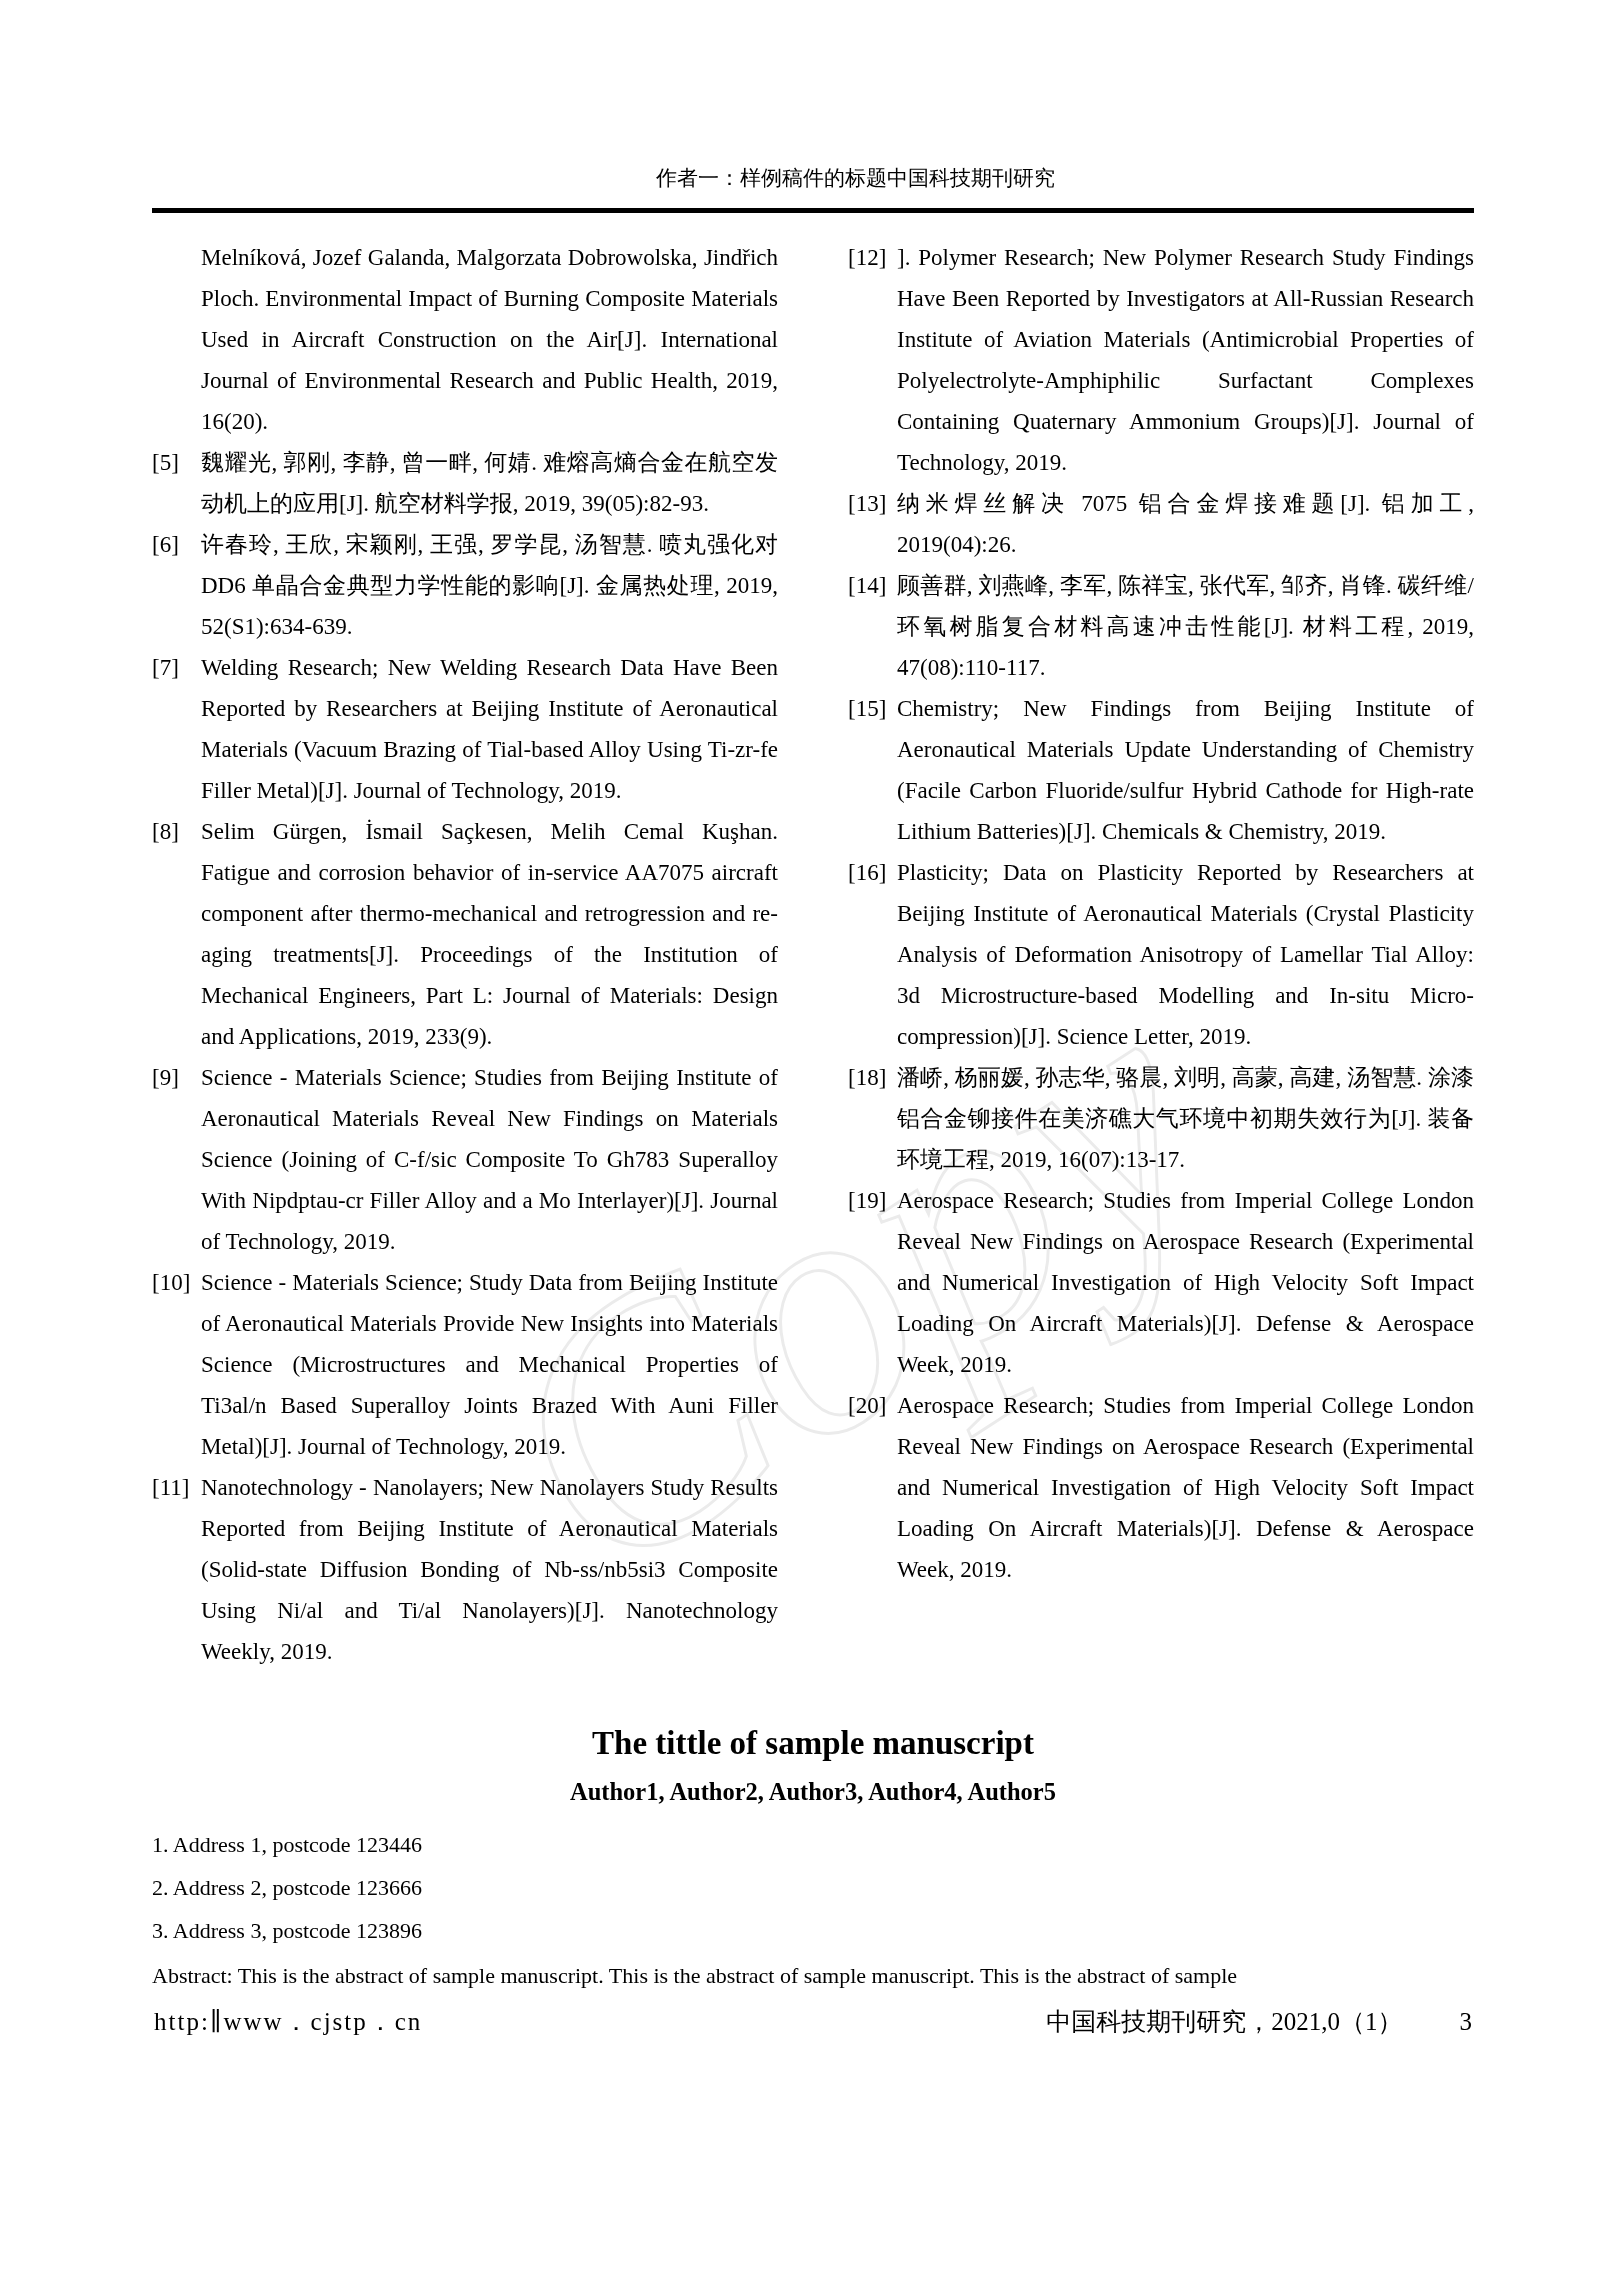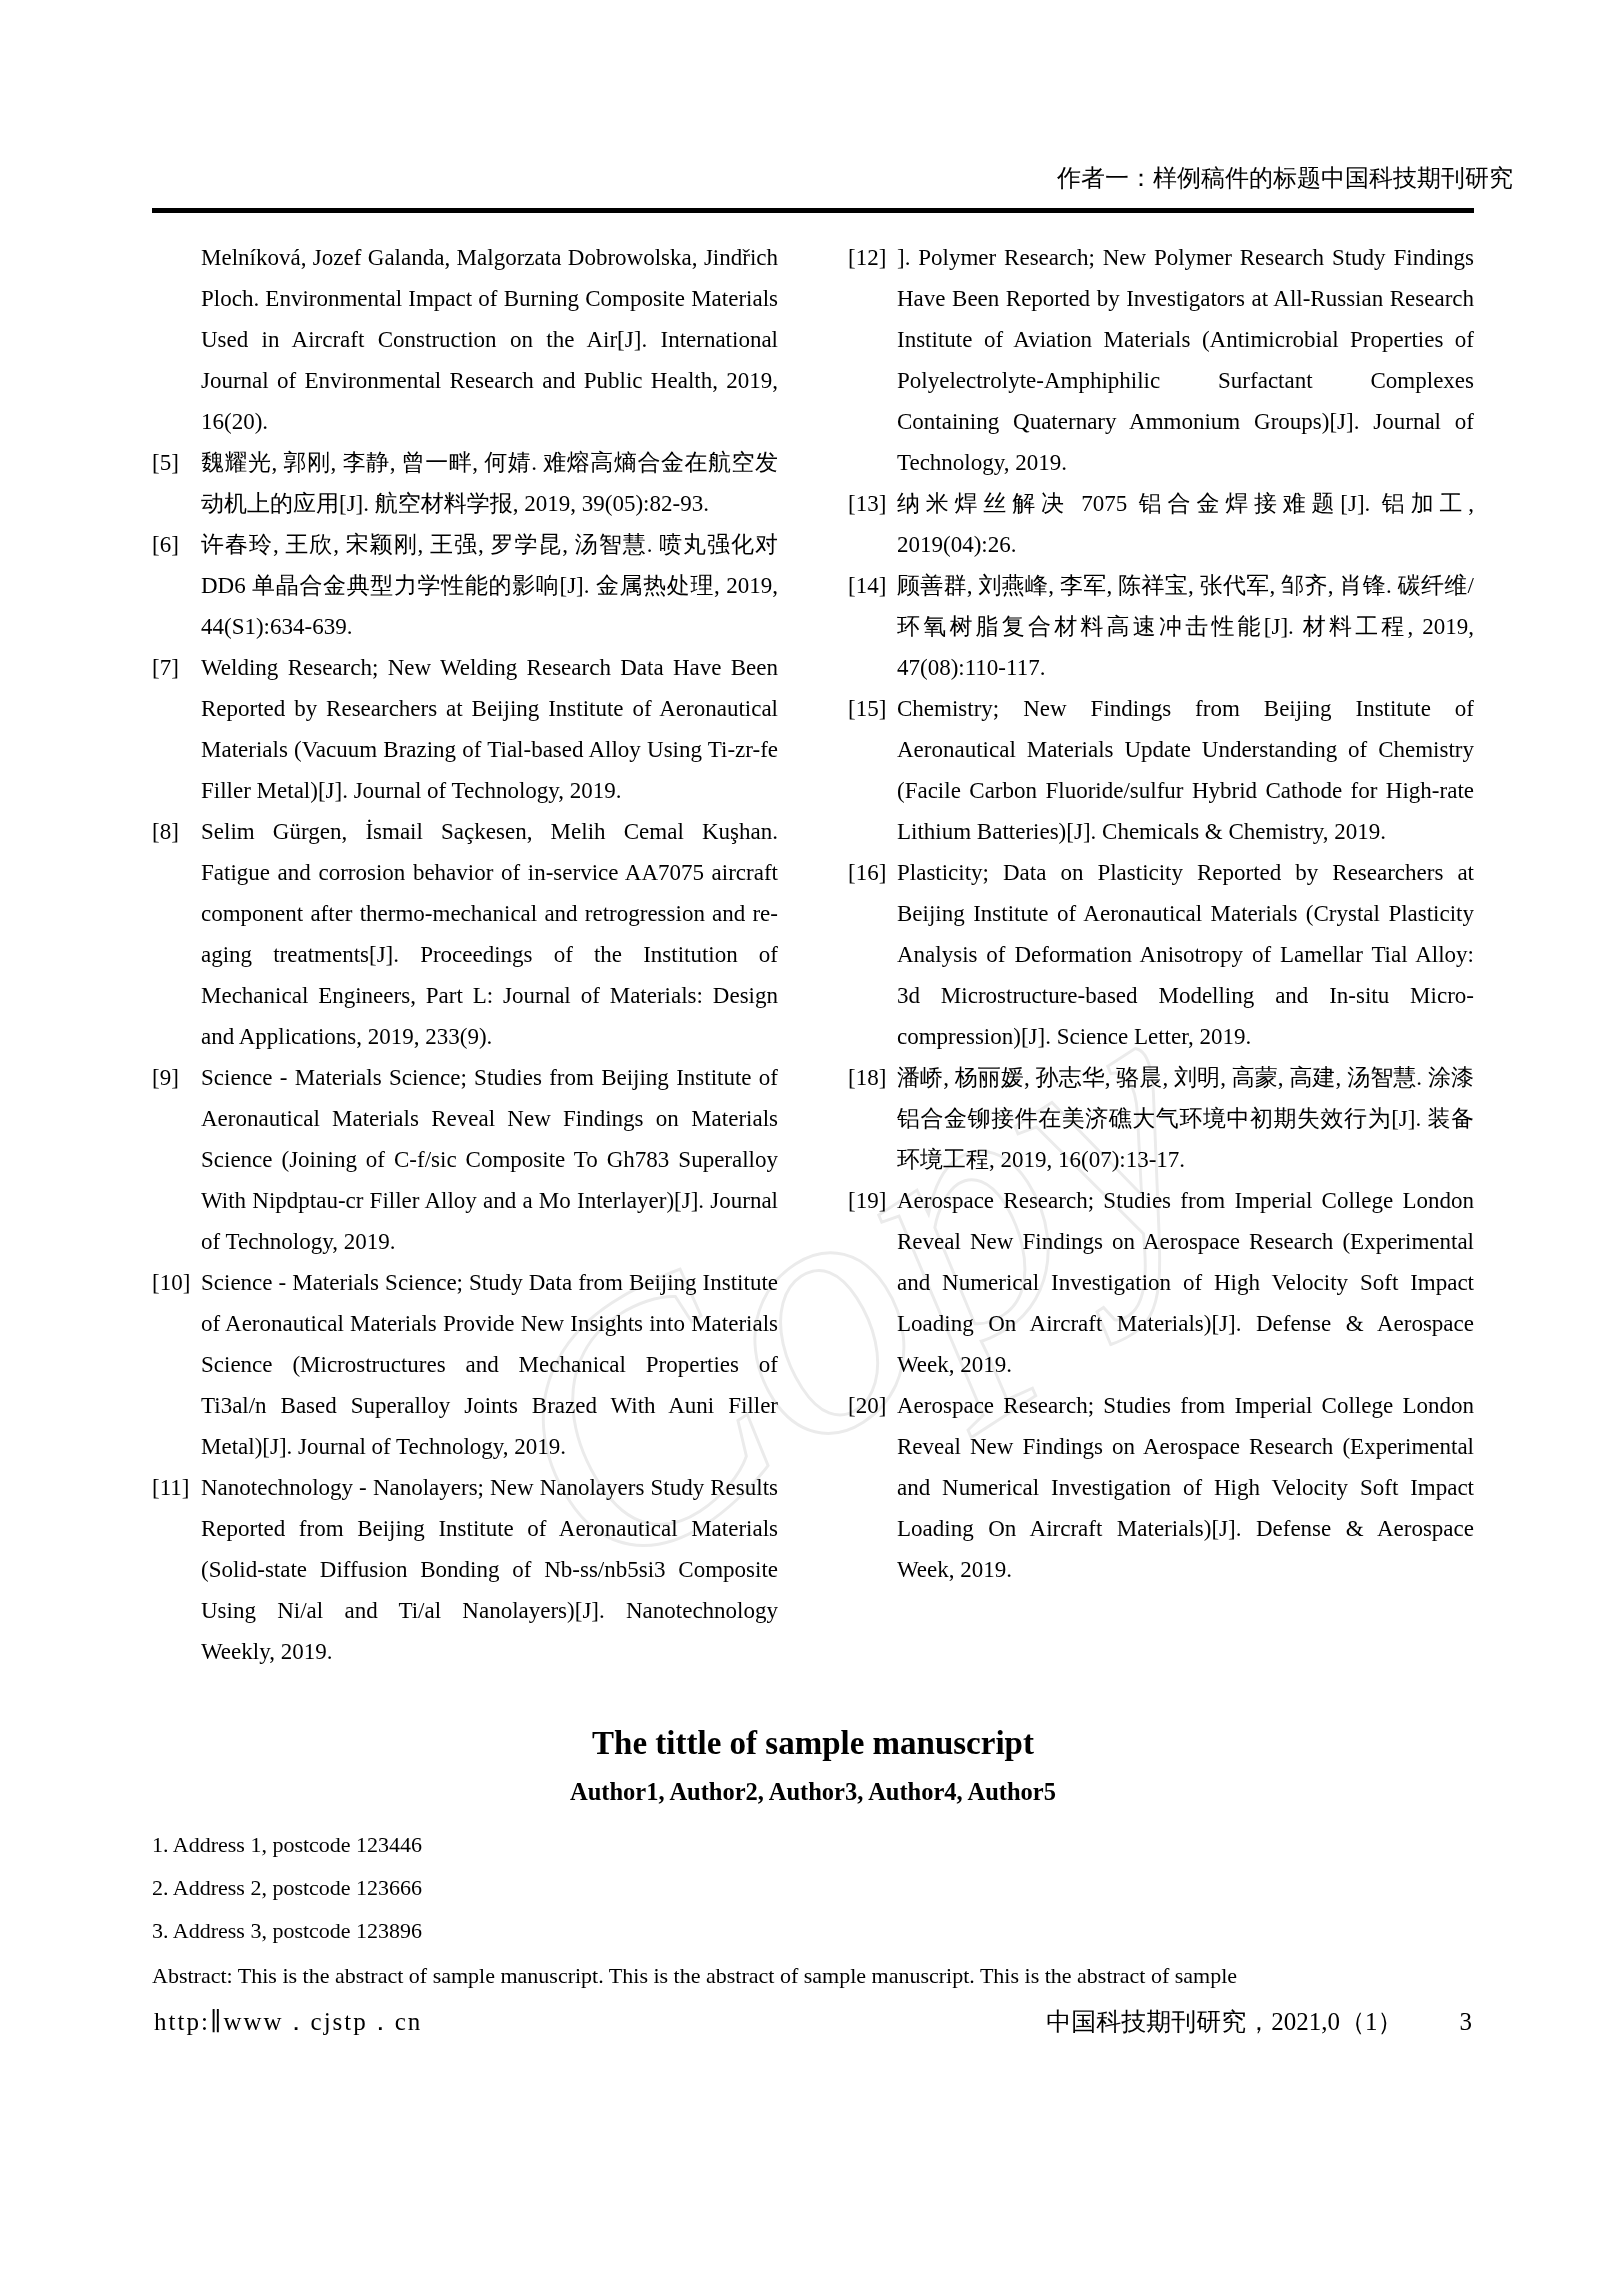--- a/index.html
+++ b/index.html
@@ -17,24 +17,24 @@
   .watermark{
     position:absolute;
     left:372px;top:784px;
     width:980px;height:931px;
     z-index:0;
     pointer-events:none;
   }
   
   .running-head{
     display:flex;
-    justify-content:flex-end;
+    justify-content:center;
     align-items:flex-end;
-    padding:165px 108px 0 154px;
-    font-size:24px;
+    padding:165px 64px 0 154px;
+    font-size:21px;
     line-height:27.4px;
   }
   .head-rule{
     margin:15.7px 147px 0 152px;
     height:4.9px;
     background:#000;
   }
   
   .refs{
     display:flex;
@@ -113,21 +113,21 @@
           <div class="ref">
             <span class="num"></span>
             <span class="body">Melníková, Jozef Galanda, Malgorzata Dobrowolska, Jindřich Ploch. Environmental Impact of Burning Composite Materials Used in Aircraft Construction on the Air[J]. International Journal of Environmental Research and Public Health, 2019, 16(20).</span>
           </div>
           <div class="ref">
             <span class="num">[5]</span>
             <span class="body">魏耀光, 郭刚, 李静, 曾一畔, 何婧. 难熔高熵合金在航空发动机上的应用[J]. 航空材料学报, 2019, 39(05):82-93.</span>
           </div>
           <div class="ref">
             <span class="num">[6]</span>
-            <span class="body">许春玲, 王欣, 宋颖刚, 王强, 罗学昆, 汤智慧. 喷丸强化对 DD6 单晶合金典型力学性能的影响[J]. 金属热处理, 2019, 44(S1):634-639.</span>
+            <span class="body">许春玲, 王欣, 宋颖刚, 王强, 罗学昆, 汤智慧. 喷丸强化对 DD6 单晶合金典型力学性能的影响[J]. 金属热处理, 2019, 52(S1):634-639.</span>
           </div>
           <div class="ref">
             <span class="num">[7]</span>
             <span class="body">Welding Research; New Welding Research Data Have Been Reported by Researchers at Beijing Institute of Aeronautical Materials (Vacuum Brazing of Tial-based Alloy Using Ti-zr-fe Filler Metal)[J]. Journal of Technology, 2019.</span>
           </div>
           <div class="ref">
             <span class="num">[8]</span>
             <span class="body">Selim Gürgen, İsmail Saçkesen, Melih Cemal Kuşhan. Fatigue and corrosion behavior of in-service AA7075 aircraft component after thermo-mechanical and retrogression and re-aging treatments[J]. Proceedings of the Institution of Mechanical Engineers, Part L: Journal of Materials: Design and Applications, 2019, 233(9).</span>
           </div>
           <div class="ref">

